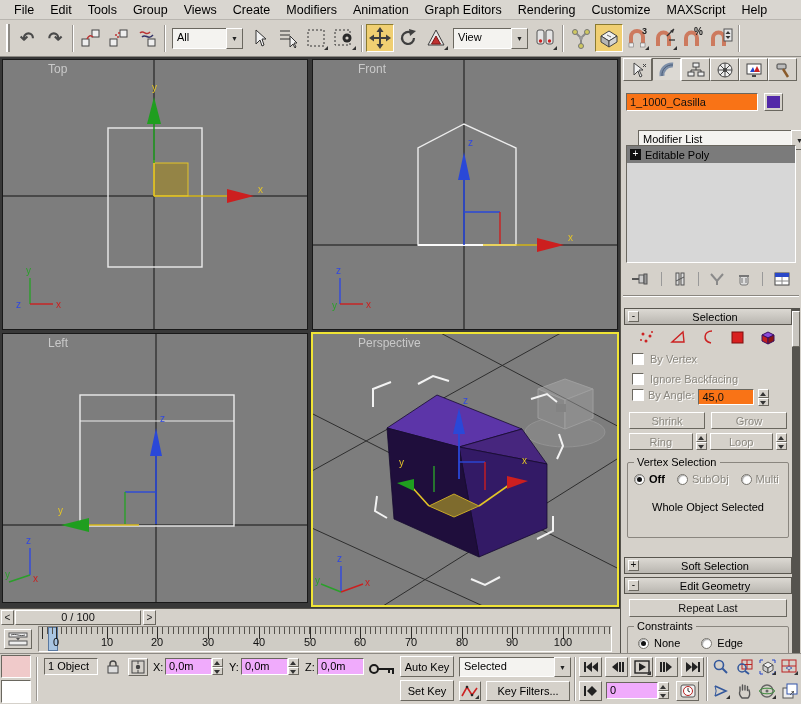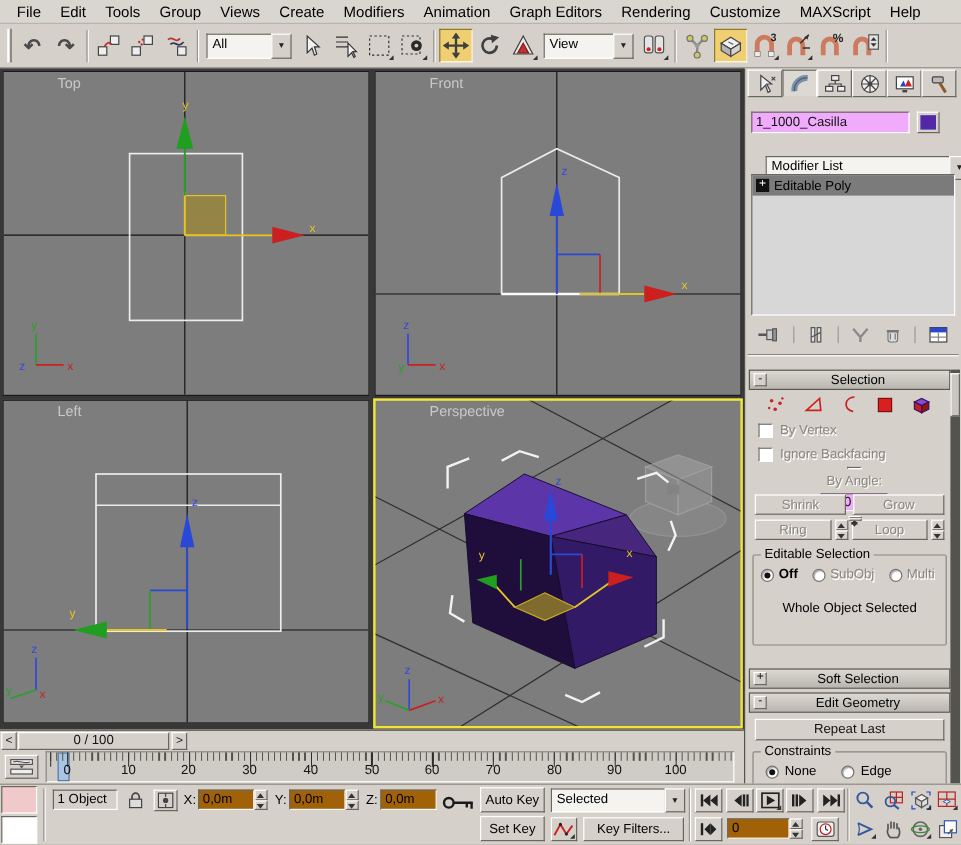--- a/index.html
+++ b/index.html
@@ -23,21 +23,21 @@
   .vparea{position:absolute;left:0;top:57px;width:620px;height:551px;background:#383838;}
   .viewport{position:absolute;background:#7d7d7d;border:1px solid #191919;}
   .viewport.activevp{border:2px solid #f0e435;}
   .vplabel{position:absolute;left:5px;top:2px;color:#c9c9c9;font-size:12px;z-index:5;margin-left:40px;}
   .viewport svg{position:absolute;left:0;top:0;}
   
   .cpanel{position:absolute;left:620px;top:57px;width:181px;height:596px;background:#d5d1ca;border-left:1px solid #55524c;}
   .cptabs{position:absolute;left:2px;top:1px;width:176px;height:24px;display:flex;}
   .cptab{width:29px;height:23px;background:#d5d1ca;border:1px solid;border-color:#fff #6a675f #6a675f #fff;display:flex;align-items:center;justify-content:center;}
   .cptab.active{border-color:#6a675f #fff #d5d1ca #6a675f;background:#dcd9d3;}
-  .sunken{background:#f0abfc;border:1px solid;border-color:#6a675f #fff #fff #6a675f;}
+  .sunken{background:#f97316;border:1px solid;border-color:#6a675f #fff #fff #6a675f;}
   .pbtn{background:#d5d1ca;border:1px solid;border-color:#fff #6a675f #6a675f #fff;display:flex;align-items:center;justify-content:center;font-size:11px;color:#111;}
   .pbtn.disabled{color:#8a877f;text-shadow:1px 1px 0 #fff;}
   .rollhead{height:17px;background:linear-gradient(#dcd9d3,#b9b6b0);border:1px solid #59564f;display:flex;align-items:center;}
   .rollhead .box{width:11px;height:11px;margin-left:3px;background:#d5d1ca;border:1px solid;border-color:#fff #6a675f #6a675f #fff;font-size:10px;line-height:8px;text-align:center;}
   .rollhead .rtitle{flex:1;text-align:center;font-size:11px;color:#000;}
   .groupbox{position:absolute;border:1px solid #8a867f;border-radius:2px;}
   .legend{position:absolute;top:-7px;left:6px;background:#d5d1ca;padding:0 3px;font-size:11px;color:#000;}
   .cb{width:12px;height:12px;background:#fff;border:1px solid;border-color:#6a675f #fff #fff #6a675f;display:inline-block;}
   .radio{position:relative;width:11px;height:11px;border-radius:50%;background:#fff;border:1px solid #76736c;box-shadow:inset 1px 1px 1px #aaa;display:inline-block;}
   .radio.checked::after{content:"";position:absolute;left:2px;top:2px;width:5px;height:5px;border-radius:50%;background:#111;}
@@ -55,21 +55,21 @@
   .tshandle{position:absolute;left:15px;top:1px;width:126px;height:15px;background:#d5d1ca;border:1px solid;border-color:#fff #6a675f #6a675f #fff;text-align:center;font-size:11px;line-height:13px;}
   .trackrow{position:absolute;left:0;top:626px;width:620px;height:27px;background:#d5d1ca;}
   .ruler{position:absolute;left:38px;top:0;width:574px;height:26px;background:#cfccc5;border:1px solid;border-color:#8a867f #fff #fff #8a867f;}
   .marker{position:absolute;left:9px;top:0;width:10px;height:24px;background:#a9c5e2;border:1px solid #5878a0;}
   .ticksminor{position:absolute;left:0;top:0;width:572px;height:7px;background:repeating-linear-gradient(90deg,#55524c 0 1px,transparent 1px 5.07px);background-position:17px 0;}
   .ticksmajor{position:absolute;left:0;top:0;width:572px;height:12px;background:repeating-linear-gradient(90deg,#2f2d29 0 1px,transparent 1px 50.7px);background-position:17px 0;}
   .tick{position:absolute;top:9px;width:24px;text-align:center;font-size:11px;color:#111;}
   
   .statusbar{position:absolute;left:0;top:653px;width:801px;height:51px;background:#d5d1ca;border-top:1px solid #8d8a84;}
   .slabel{font-size:11px;color:#000;}
-  .sfield{position:absolute;height:17px;background:#a16207;border:1px solid;border-color:#6a675f #fff #fff #6a675f;font-size:11px;padding:1px 3px 0 3px;color:#000;}
+  .sfield{position:absolute;height:17px;background:#f0abfc;border:1px solid;border-color:#6a675f #fff #fff #6a675f;font-size:11px;padding:1px 3px 0 3px;color:#000;}
   .sbtn{position:absolute;background:#d5d1ca;border:1px solid;border-color:#fff #6a675f #6a675f #fff;display:flex;align-items:center;justify-content:center;font-size:11px;color:#000;}
   .vline{position:absolute;width:0;border-left:1px solid #999590;border-right:1px solid #fff;}
   .swatch{position:absolute;left:1px;width:30px;height:23px;border:1px solid;border-color:#6a675f #fff #fff #6a675f;}
 </style>
 </head>
 <body>
 
 <div class="app">
 
   <div class="menubar">
@@ -548,21 +548,21 @@
           </svg>
       </div>
       <div style="display:flex;align-items:center;gap:6px;height:20px;padding-left:8px;">
         <span class="cb"></span>
         <span class="dlabel">By Vertex</span>
       </div>
       <div style="display:flex;align-items:center;gap:6px;height:20px;padding-left:8px;">
         <span class="cb"></span>
         <span class="dlabel">Ignore Backfacing</span>
       </div>
-      <div style="display:flex;align-items:center;gap:4px;height:21px;padding-left:8px;flex-direction:column;">
+      <div style="display:flex;gap:4px;height:21px;padding-left:8px;">
         <span class="cb"></span>
         <span class="dlabel">By Angle:</span>
         <span class="sunken" style="width:56px;height:16px;padding:1px 3px 0 3px;display:inline-block;">45,0</span>
         <span class="spinner">
             <i class="up"></i>
             <i class="dn"></i>
           </span>
       </div>
       <div style="display:flex;gap:6px;padding:2px 5px;">
         <div class="pbtn disabled" style="flex:1;height:17px;">Shrink</div>
@@ -574,21 +574,21 @@
             <i class="up"></i>
             <i class="dn"></i>
           </span>
         <div class="pbtn disabled" style="flex:1;height:17px;">Loop</div>
         <span class="spinner">
             <i class="up"></i>
             <i class="dn"></i>
           </span>
       </div>
       <div class="groupbox" style="position:relative;margin:10px 3px 0 3px;height:76px;">
-        <span class="legend">Editable Selection</span>
+        <span class="legend">Vertex Selection</span>
         <div style="display:flex;align-items:center;gap:4px;padding:10px 0 0 6px;">
           <span class="radio checked"></span>
           <span class="elabel" style="font-weight:bold;">Off</span>
           <span class="radio" style="margin-left:8px;"></span>
           <span class="dlabel">SubObj</span>
           <span class="radio" style="margin-left:8px;"></span>
           <span class="dlabel">Multi</span>
         </div>
         <div style="text-align:center;margin-top:16px;" class="elabel">Whole Object Selected</div>
       </div>

